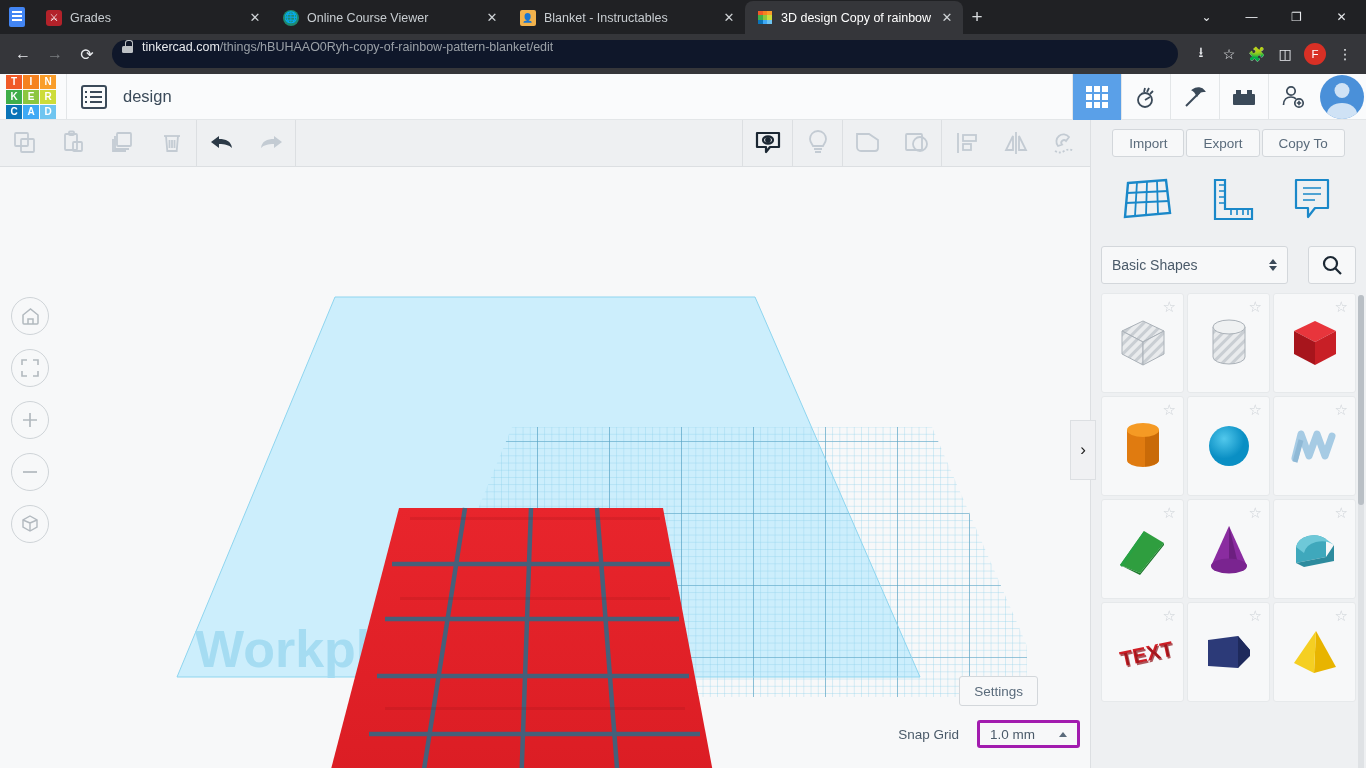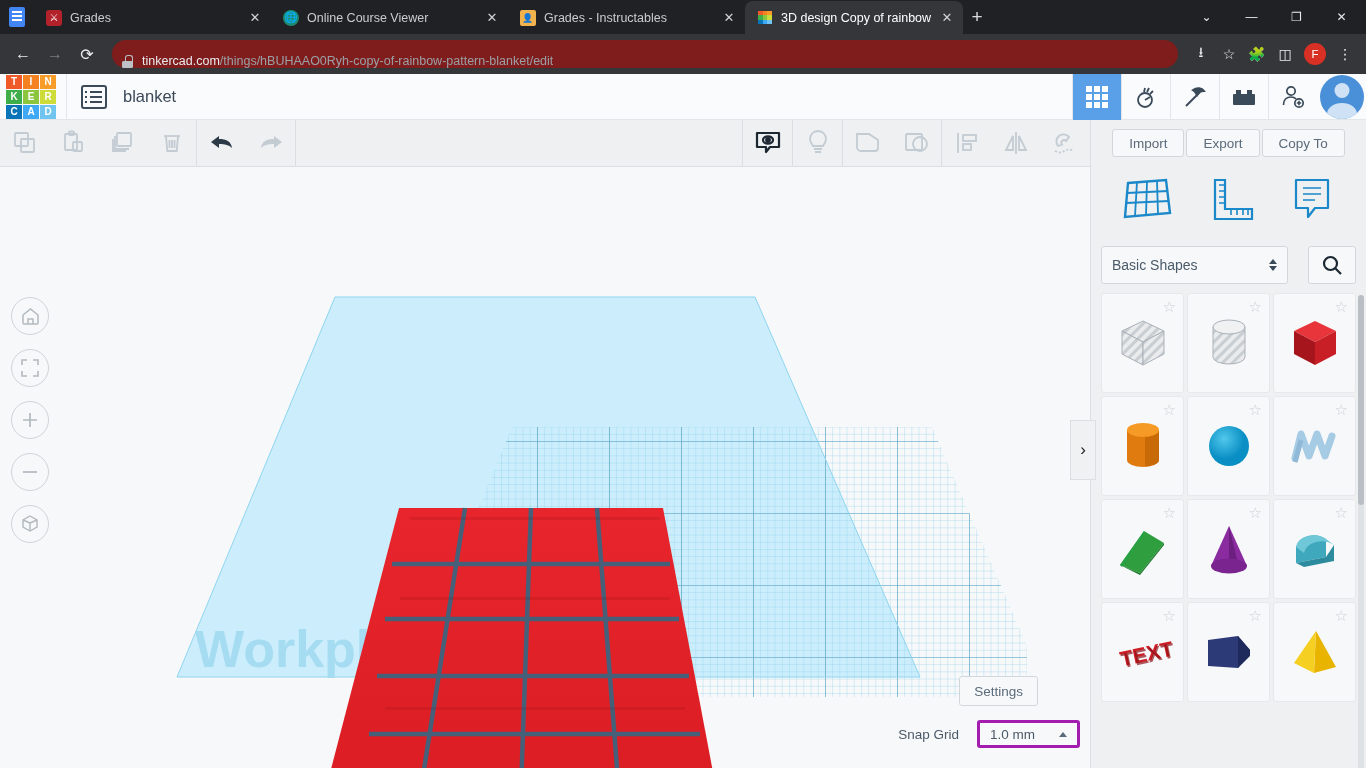--- a/index.html
+++ b/index.html
@@ -74,22 +74,22 @@
   .browser-toolbar {
     height: 40px; background: #35363a; display: flex; align-items: center;
     padding: 0 8px; gap: 2px;
   }
   .nav-btn {
     width: 30px; height: 30px; border-radius: 50%; display: flex;
     align-items: center; justify-content: center; color: #e8eaed; font-size: 16px;
   }
   .nav-btn.disabled { color: #7a7d80; }
   .omnibox {
-    flex: 1; height: 28px; background: #7f1d1d; border-radius: 14px;
-    display: flex; align-items: flex-end; padding: 0 10px; margin: 0 8px;
+    flex: 1; height: 28px; background: #0f172a; border-radius: 14px;
+    display: flex; align-items: flex-start; padding: 0 10px; margin: 0 8px;
     gap: 9px; min-width: 0;
   }
   .lock-icon { width: 11px; height: 13px; position: relative; flex: 0 0 11px; }
   .lock-icon::before {
     content: ""; position: absolute; bottom: 0; left: 0; width: 11px; height: 7px;
     background: #bdc1c6; border-radius: 1.5px;
   }
   .lock-icon::after {
     content: ""; position: absolute; top: 0px; left: 2.5px; width: 6px; height: 7px;
     border: 1.6px solid #bdc1c6; border-bottom: none; border-radius: 3px 3px 0 0;
@@ -287,21 +287,21 @@
     </div>
 
     <div class="tab inactive">
       <span class="tab-favicon fav-course">🌐</span>
       <span class="tab-title">Online Course Viewer</span>
       <span class="tab-close">✕</span>
     </div>
 
     <div class="tab inactive">
       <span class="tab-favicon fav-instr">👤</span>
-      <span class="tab-title">Grades - Instructables</span>
+      <span class="tab-title">Blanket - Instructables</span>
       <span class="tab-close">✕</span>
     </div>
 
     <div class="tab active">
       <span class="tab-favicon">
         <span class="fav-tinker">
           <i style="background:#f05a28"></i>
             <i style="background:#f58220"></i>
             <i style="background:#f99d2a"></i>
           <i style="background:#3fae49"></i>
@@ -354,21 +354,21 @@
     <span style="background:#8cc63f">E</span>
     <span style="background:#cddc39">R</span>
     <span style="background:#0a74b8">C</span>
     <span style="background:#3fa9f5">A</span>
     <span style="background:#6fc5f0">D</span>
   </div>
   <div class="hdr-divider"></div>
   <div class="hdr-list-btn">
       <i></i>
     </div>
-  <div class="doc-title">blanket</div>
+  <div class="doc-title">design</div>
 
   <div class="hdr-right">
     <div class="hdr-tool active">
       <span class="grid9">
           <i></i>
           <i></i>
           <i></i>
           <i></i>
           <i></i>
           <i></i>

